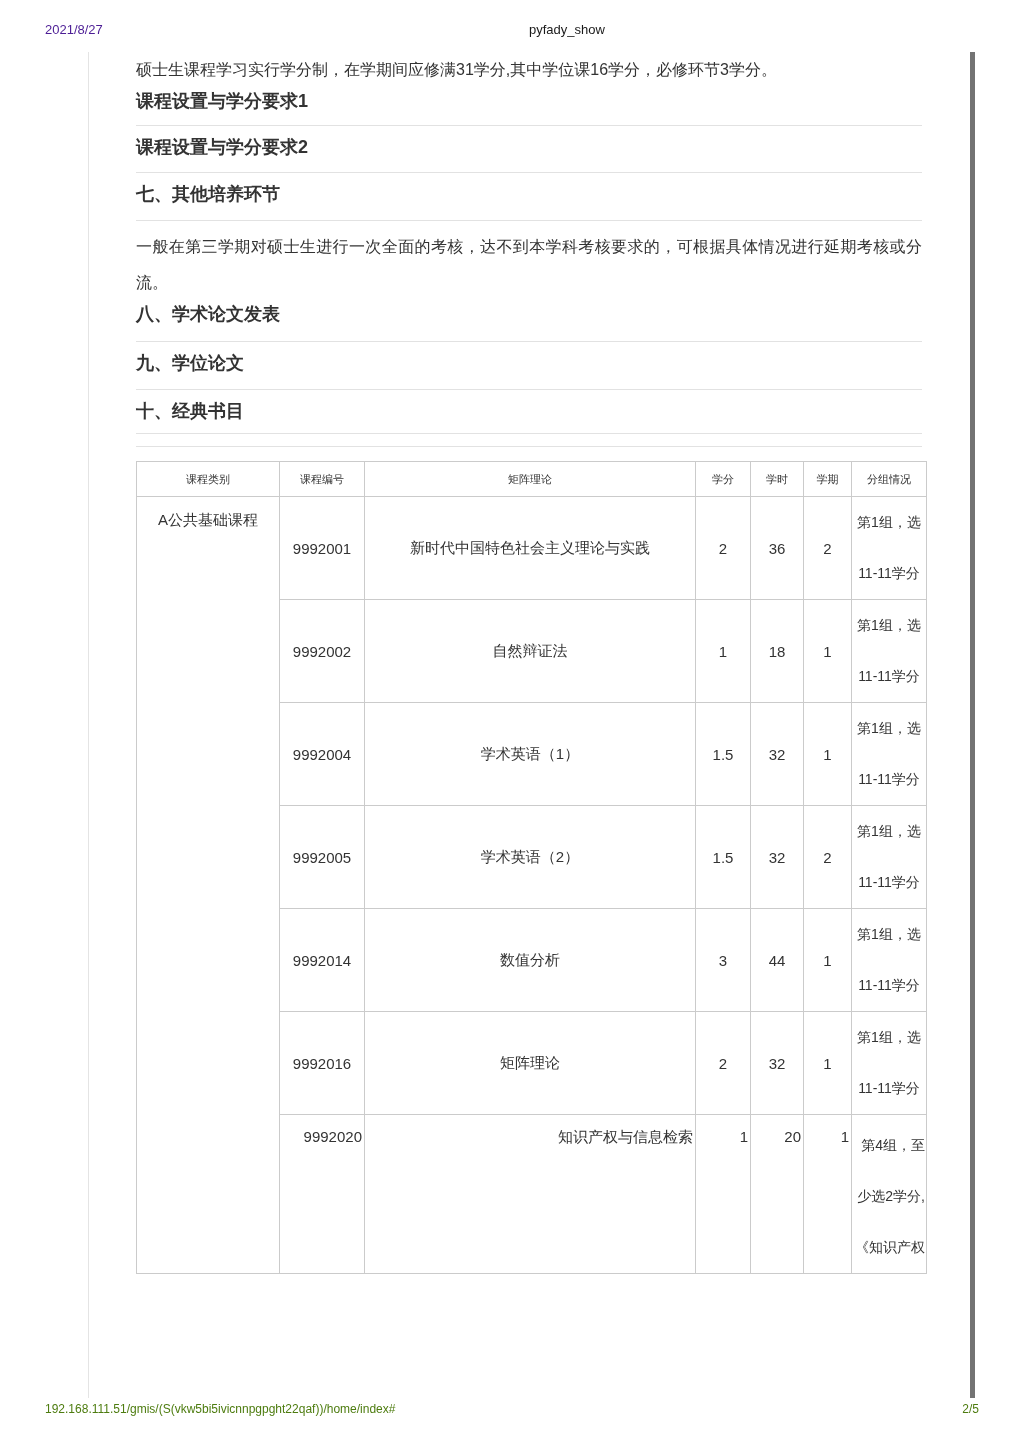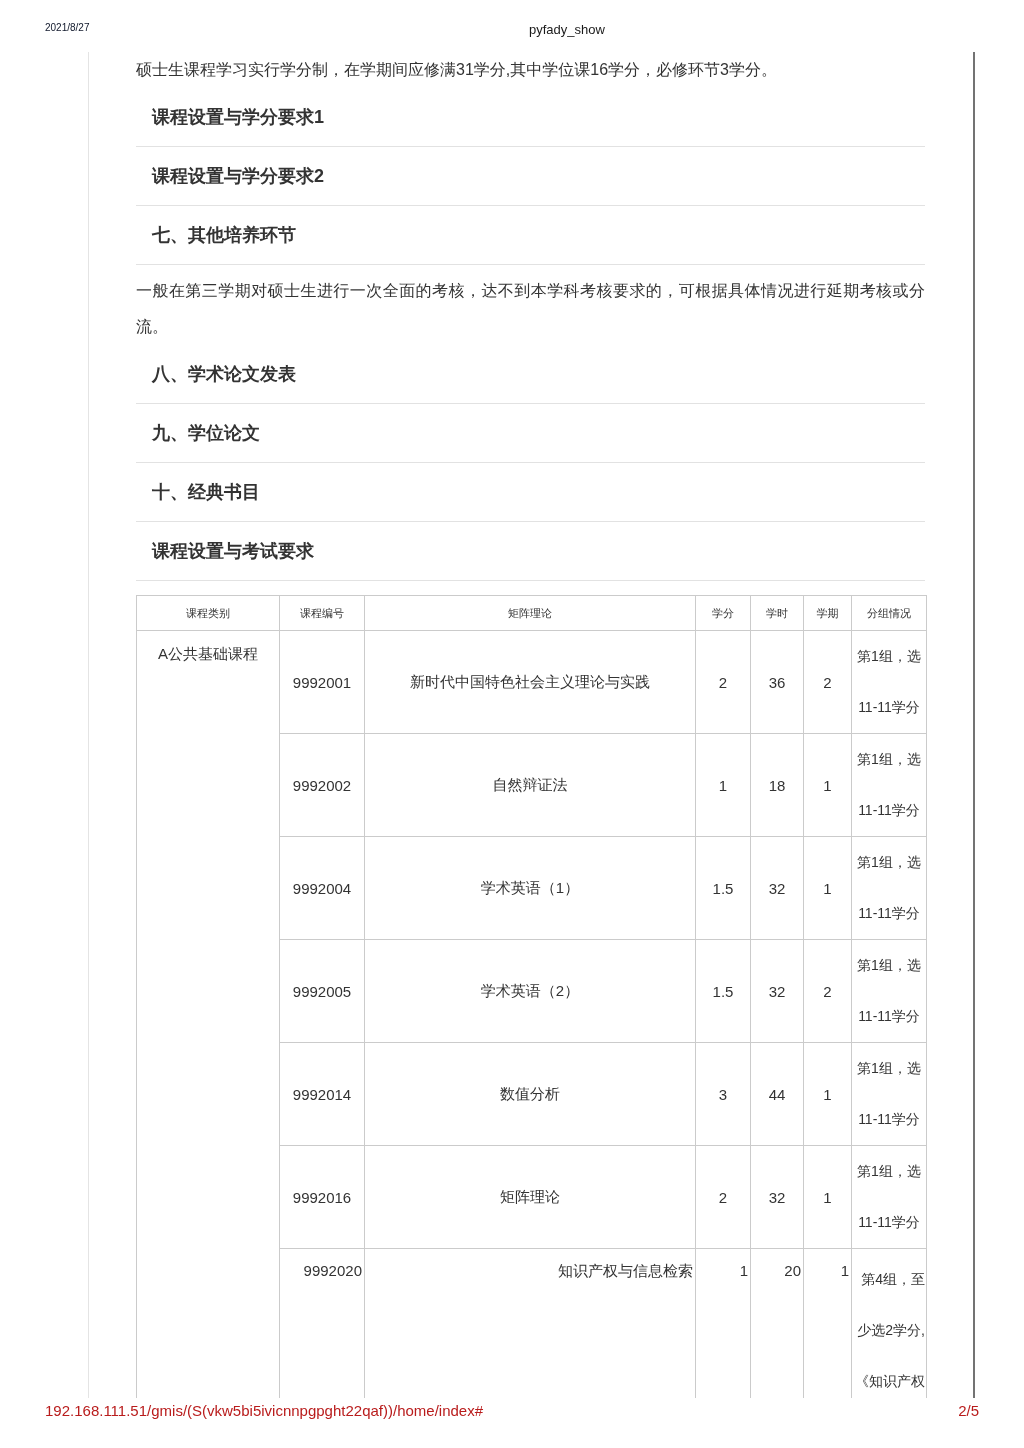--- a/index.html
+++ b/index.html
@@ -7,44 +7,44 @@
   body {
     width: 1024px; height: 1448px;
     position: relative;
     background: #ffffff;
     color: #333333;
     font-family: "Liberation Sans", "DejaVu Sans", sans-serif;
     overflow: hidden;
   }
 
   
-  .print-date  { position: absolute; left: 45px;  top: 22px; font-size: 10px; color: #0f172a; }
+  .print-date  { position: absolute; left: 45px;  top: 22px; font-size: 13px; color: #4c1d95; }
   .print-title { position: absolute; left: 529px; top: 22px; font-size: 13px; color: #1a1a1a; }
   .print-footer {
     position: absolute; left: 45px; right: 45px; top: 1402px;
     display: flex; justify-content: space-between;
-    font-size: 15px; color: #b91c1c;
+    font-size: 12px; color: #4d7c0f;
   }
 
   
   .content {
     position: absolute; left: 88px; top: 52px;
     width: 887px; height: 1346px;
     border-left: 1px solid #e4e4e4;
-    border-right: 2px solid #737373;
+    border-right: 5px solid #737373;
     padding: 0 48px 0 47px;
     overflow: hidden;
   }
 
   p.body-text {
     font-size: 16px; line-height: 36px; margin: 0;
     text-align: justify; color: #333;
   }
   h2.doc-heading {
-    font-size: 18px; line-height: 26px; margin: 16px;
+    font-size: 18px; line-height: 26px; margin: 0;
     font-weight: 700; color: #333;
   }
   .rule { border: 0; border-top: 1px solid #e2e2e2; height: 0; }
 
   .mt4  { margin-top: 4px; }  .mt9  { margin-top: 9px; }
   .mt10 { margin-top: 10px; } .mt11 { margin-top: 11px; }
   .mt12 { margin-top: 12px; } .mt13 { margin-top: 13px; }
   .mt14 { margin-top: 14px; } .mt15 { margin-top: 15px; }
   .mt17 { margin-top: 17px; } .mt25 { margin-top: 25px; }
   .mt26 { margin-top: 26px; } .mt28 { margin-top: 28px; }
@@ -89,21 +89,20 @@
   <h2 class="doc-heading mt10">八、学术论文发表</h2>
   <hr class="rule mt14">
 
   <h2 class="doc-heading mt25">九、学位论文</h2>
   <hr class="rule mt13">
 
 
   <h2 class="doc-heading mt14">十、经典书目</h2>
   <hr class="rule mt9">
 
-  <h2 class="doc-heading mt28">课程设置与考试要求</h2>
   <hr class="rule mt12">
 
   <table class="course">
     <colgroup>
       <col style="width:143px">
         <col style="width:85px">
         <col style="width:331px">
       <col style="width:55px">
         <col style="width:53px">
         <col style="width:48px">

